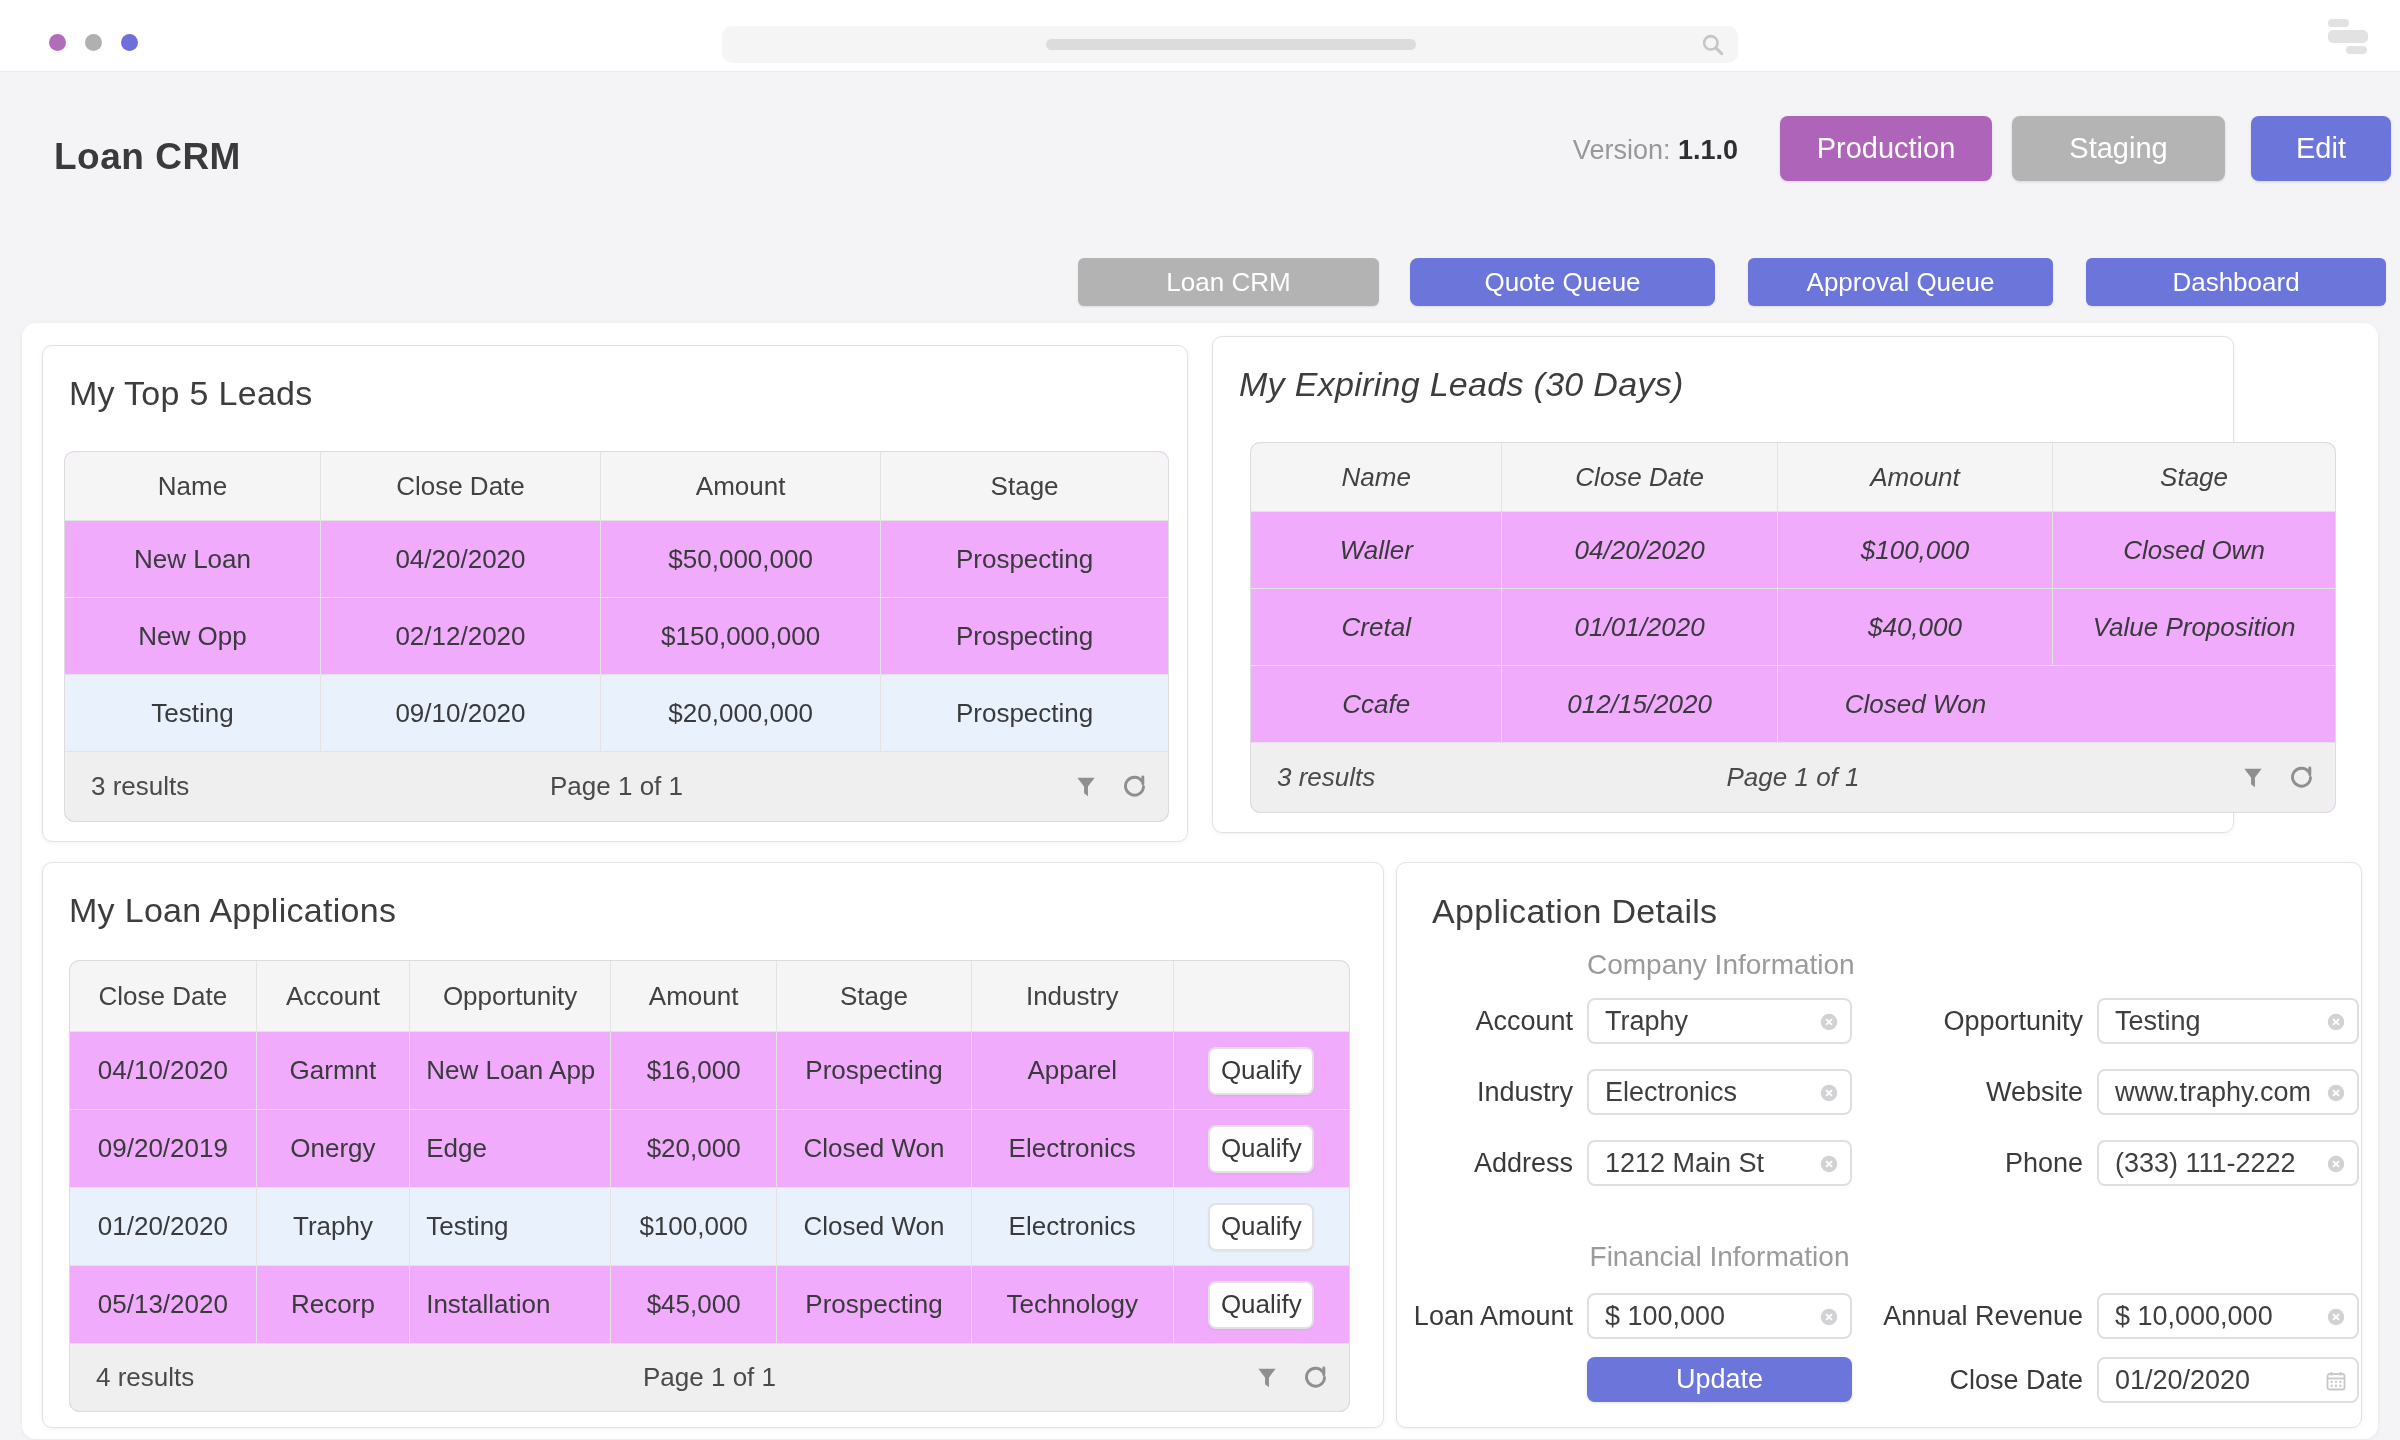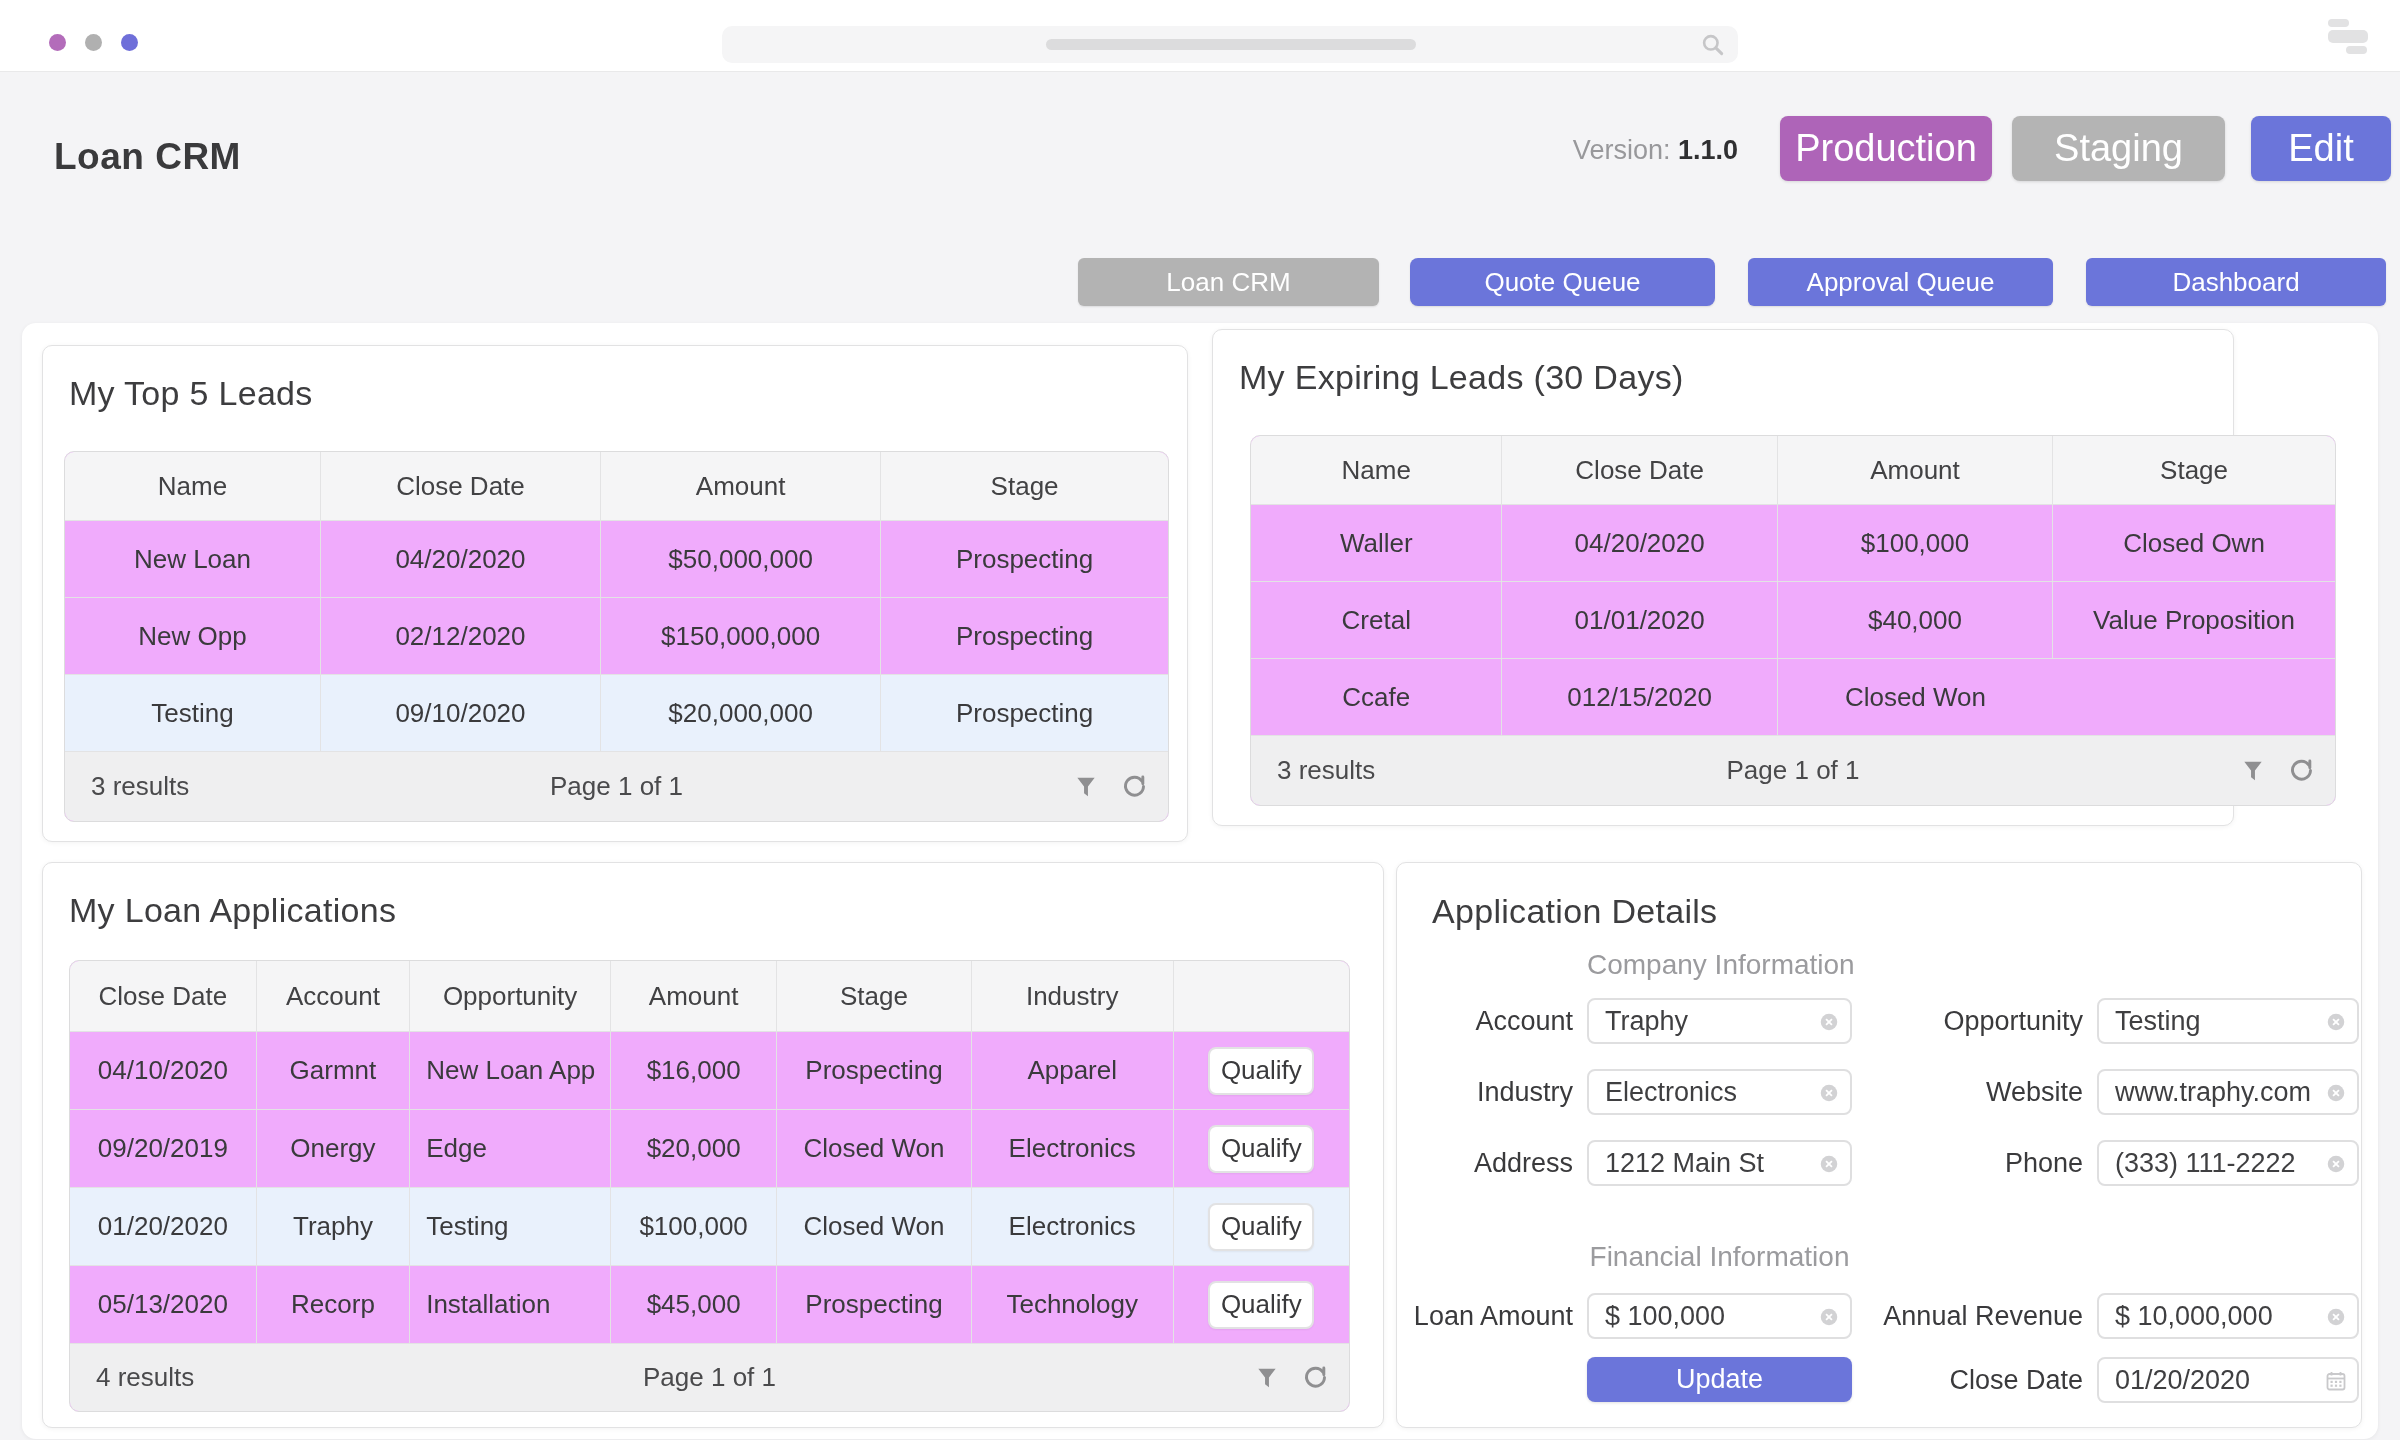--- a/index.html
+++ b/index.html
@@ -24,37 +24,37 @@
   .menu-glyph i { position:absolute; display:block; background:#e2e2e3; border-radius:5px; }
   .menu-glyph .b1 { left:0;  top:0;  width:21px; height:8px; }
   .menu-glyph .b2 { left:0;  top:11px; width:40px; height:13px; }
   .menu-glyph .b3 { left:18px; top:27px; width:21px; height:8px; }
 
   
   .app-title { position:absolute; left:54px; top:136px; font-size:37px; font-weight:600; color:#3a3a3c; letter-spacing:.5px; }
   .version { position:absolute; left:1568px; top:135px; width:170px; text-align:right; font-size:27px; white-space:nowrap; }
   .version .vl { color:#98989b; }
   .version .vv { color:#2f2f31; font-weight:600; }
-  .hbtn { position:absolute; top:116px; height:65px; border:none; border-radius:8px; color:#fff; font-size:38px; font-weight:500; font-family:inherit; text-align:center; line-height:65px; box-shadow:0 1px 3px rgba(0,0,0,.12); }
+  .hbtn { position:absolute; top:116px; height:65px; border:none; border-radius:8px; color:#fff; font-size:29px; font-weight:500; font-family:inherit; text-align:center; line-height:65px; box-shadow:0 1px 3px rgba(0,0,0,.12); }
   .hbtn.production { left:1780px; width:212px; background:#ae64b8; }
   .hbtn.staging    { left:2012px; width:213px; background:#b4b4b4; }
   .hbtn.edit       { left:2251px; width:140px; background:#6b75da; }
 
   
   .navbtn { position:absolute; top:258px; height:48px; border:none; border-radius:6px; color:#fff; font-size:26px; font-weight:500; font-family:inherit; line-height:48px; text-align:center; box-shadow:0 1px 2px rgba(0,0,0,.10); }
   .nav-loan      { left:1078px; width:301px; background:#b3b3b3; }
   .nav-quote     { left:1410px; width:305px; background:#6b75da;border-radius:8px; }
   .nav-approval  { left:1748px; width:305px; background:#6b75da; }
   .nav-dashboard { left:2086px; width:300px; background:#6b75da; }
 
   
   .container { position:absolute; left:22px; top:323px; width:2356px; height:1116px; background:#fff; border-radius:14px; box-shadow:0 1px 4px rgba(0,0,0,.06); }
   .panel { position:absolute; background:#fff; border:1px solid #e2e2e3; border-radius:10px; box-shadow:0 1px 5px rgba(0,0,0,.05); }
   .p1 { left:42px;   top:345px; width:1146px; height:497px; }
-  .p2 { left:1212px; top:329px; width:1022px; height:497px; }
+  .p2 { left:1212px; top:336px; width:1022px; height:497px;font-style:italic; }
   .p3 { left:42px;   top:862px; width:1342px; height:566px; }
   .p4 { left:1396px; top:862px; width:966px;  height:566px; }
   .panel-title { position:absolute; left:26px; top:28px; font-size:34px; font-weight:400; color:#3d3d3f; letter-spacing:.3px; }
 
   
   .tbl { position:absolute; border:1px solid #dcdcdd; border-radius:10px; overflow:hidden; background:#f0abfc; }
   .p1 .tbl { left:21px; top:105px; width:1105px; }
   .p2 .tbl { left:37px; top:105px; width:1086px; }
   .p3 .tbl { left:26px; top:97px;  width:1281px; }
   .grid4 { display:grid; grid-template-columns:23.2% 25.4% 25.4% 26%; }

